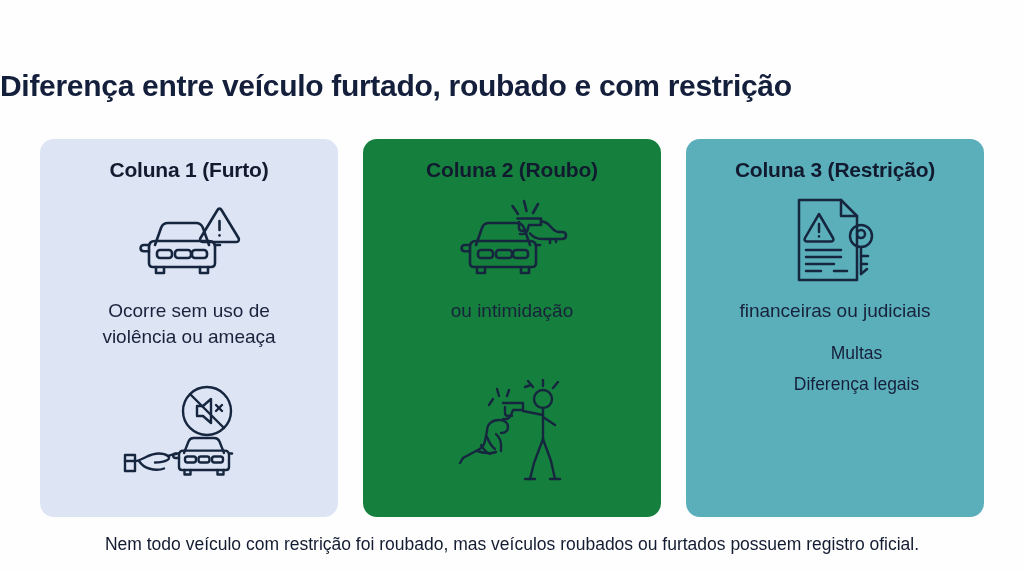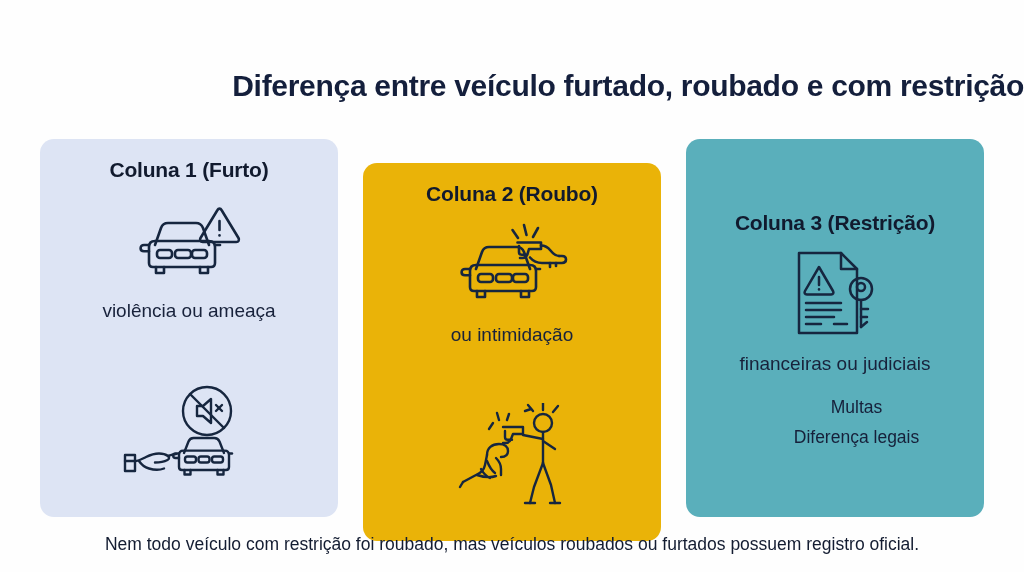--- a/index.html
+++ b/index.html
@@ -20,21 +20,21 @@
     width: 1024px;
     height: 572px;
     background: #fefefe;
     box-sizing: border-box;
   }
   .title {
     position: absolute;
     top: 48px;
     left: 0;
     width: 1024px;
-    text-align: right;
+    text-align: left;
     font-size: 30px;
     font-weight: bold;
     letter-spacing: -0.3px;
     color: #141f3c;
     line-height: 1.2;
   }
   .cards {
     position: absolute;
     top: 139px;
     left: 40px;
@@ -136,20 +136,21 @@
           <rect x="40" y="53" width="16" height="8" rx="3"></rect>
           <path d="M14 48 L9 48 C6.8 48 5.6 49.4 5.6 51.2 C5.6 53 6.8 54.2 9 54.2 L14 54.2"></path>
           <path d="M80 48 L85 48"></path>
           <path d="M86.5 13 L103.5 41 C104.6 43 103.6 45 101.3 45 L67.7 45 C65.4 45 64.4 43 65.5 41 L82.5 13 C83.5 11.2 85.5 11.2 86.5 13 Z"></path>
           <path d="M84.5 24 L84.5 33"></path>
           <path d="M84.5 38.3 L84.5 38.4"></path>
         </svg>
       </div>
 
       <div class="card-desc">
+        <span class="l">Ocorre sem uso de</span>
         <span class="l">violência ou ameaça</span>
       </div>
 
       <div class="icon-bottom">
         <svg width="152" height="110" viewBox="0 0 152 110" fill="none" stroke="#16263f" stroke-width="2.4" stroke-linecap="round" stroke-linejoin="round">
           <circle cx="94" cy="26" r="24"></circle>
           <path d="M77 9 L111 43"></path>
           <path d="M84 21 L90 21 L98 14 L98 38 L90 31 L84 31 Z"></path>
           <path d="M103 20 L109 26"></path>
           <path d="M109 20 L103 26"></path>
@@ -163,21 +164,21 @@
           <path d="M66 68.5 L62.5 68.5 C61 68.5 60.2 69.5 60.2 70.8 C60.2 72.1 61 73 62.5 73 L66 73"></path>
           <path d="M116 68.5 L119 68.5"></path>
           <path d="M12 76 L22 76 C26 76 29 74 33 72 C37 70 41 68.5 46 68.5 C50 68.5 53 69.5 55 71 C56.5 72 56.5 74 54.5 75 C51 76.8 46 77.5 42 77.5"></path>
           <path d="M55 71 C58 70 61 69 63 69"></path>
           <path d="M12 70 L12 86 L22 86 L22 70 Z"></path>
           <path d="M26 76 C28 79 31 82 36 83.5 C41 85 47 85 51 83.5"></path>
         </svg>
       </div>
     </div>
 
-    <div class="card card-2" style="background: #eab308; margin-top: 24px;">
+    <div class="card card-2" style="background: #15803d;">
       <div class="card-heading">Coluna 2 (Roubo)</div>
 
       <div class="icon-top">
         <svg width="112" height="86" viewBox="0 0 112 86" fill="none" stroke="#16263f" stroke-width="2.6" stroke-linecap="round" stroke-linejoin="round">
           <path d="M20 48 L26 31 C27.2 27.6 29.6 26 33 26 L61 26 C64.4 26 66.6 27.6 68 31 L74 48"></path>
           <path d="M14 50 C14 45.5 17 44 20 44 L74 44 C77 44 80 45.5 80 50 L80 66 C80 68.6 78.4 70 76 70 L18 70 C15.6 70 14 68.6 14 66 Z"></path>
           <path d="M21 70 L21 76 L29 76 L29 70"></path>
           <path d="M65 70 L65 76 L73 76 L73 70"></path>
           <rect x="22" y="53" width="15" height="8" rx="3"></rect>
           <rect x="57" y="53" width="15" height="8" rx="3"></rect>
@@ -223,21 +224,21 @@
           <path d="M40 52 L38 62 C37 67 34 70 29 72 L16 79"></path>
           <path d="M49 55 C52 58 54 62 54 66 L54 72"></path>
           <path d="M30 72 C36 74 43 75 49 73"></path>
           <path d="M16 79 L13 84"></path>
           <path d="M40 58 C42 63 44 67 48 70"></path>
           <path d="M34 66 C36 70 39 73 43 75"></path>
         </svg>
       </div>
     </div>
 
-    <div class="card card-3" style="background: rgb(90, 175, 187); justify-content: center;">
+    <div class="card card-3" style="background: rgb(90, 175, 187);">
       <div class="card-heading">Coluna 3 (Restrição)</div>
 
       <div class="icon-top">
         <svg width="92" height="92" viewBox="0 0 92 92" fill="none" stroke="#16263f" stroke-width="2.5" stroke-linecap="round" stroke-linejoin="round">
           <path d="M10 6 L52 6 L68 22 L68 86 L10 86 Z"></path>
           <path d="M52 6 L52 22 L68 22"></path>
           <path d="M30 20 L44 44 C45 45.8 44.2 47.5 42.2 47.5 L17.8 47.5 C15.8 47.5 15 45.8 16 44 L30 20 Z"></path>
           <path d="M30 30 L30 38"></path>
           <path d="M30 42.3 L30 42.4"></path>
           <path d="M17 56 L52 56"></path>

